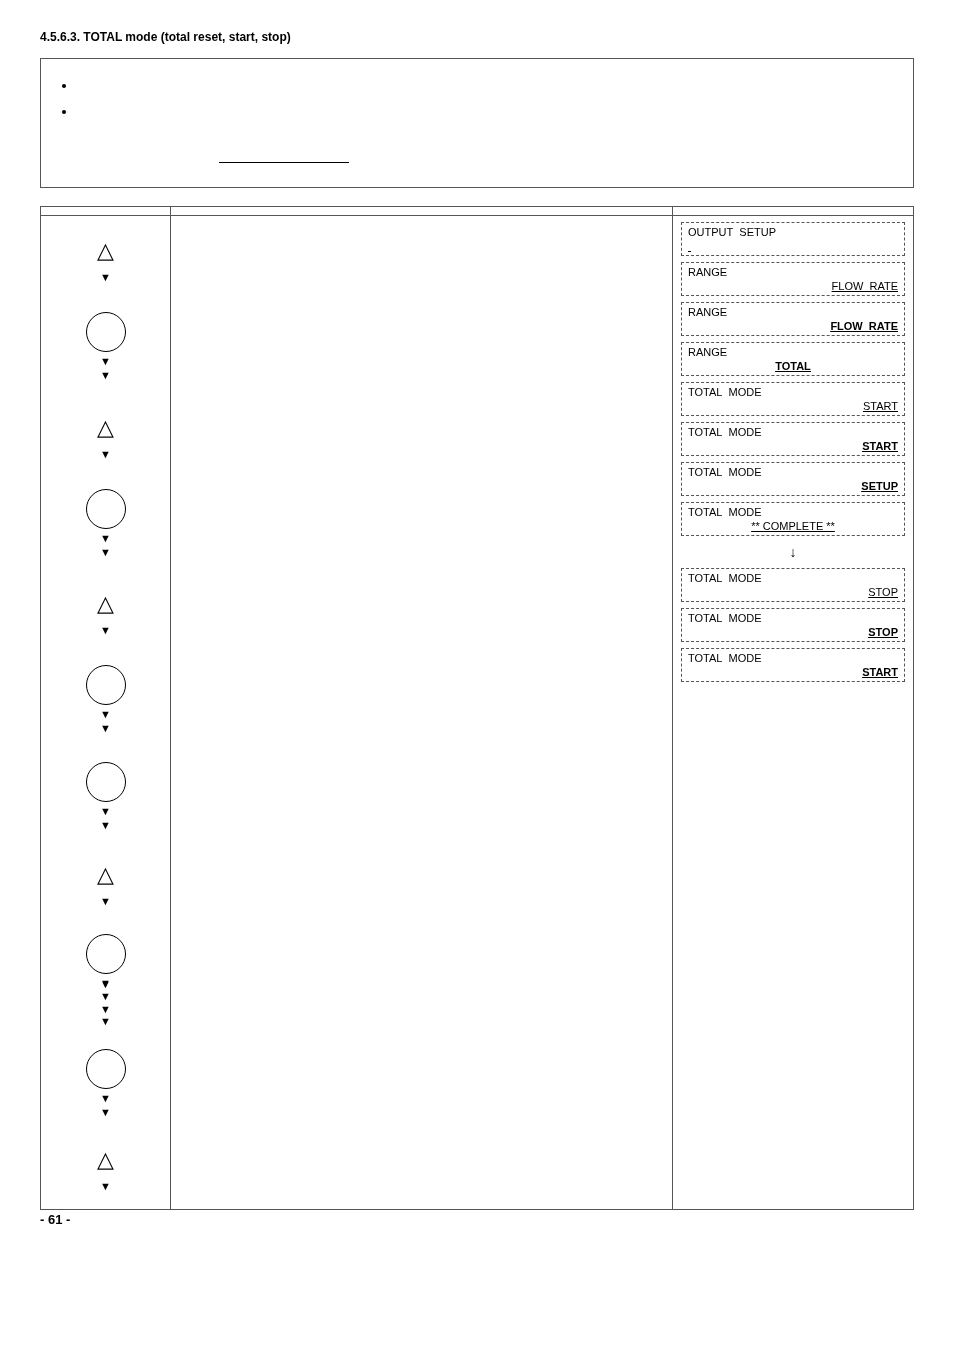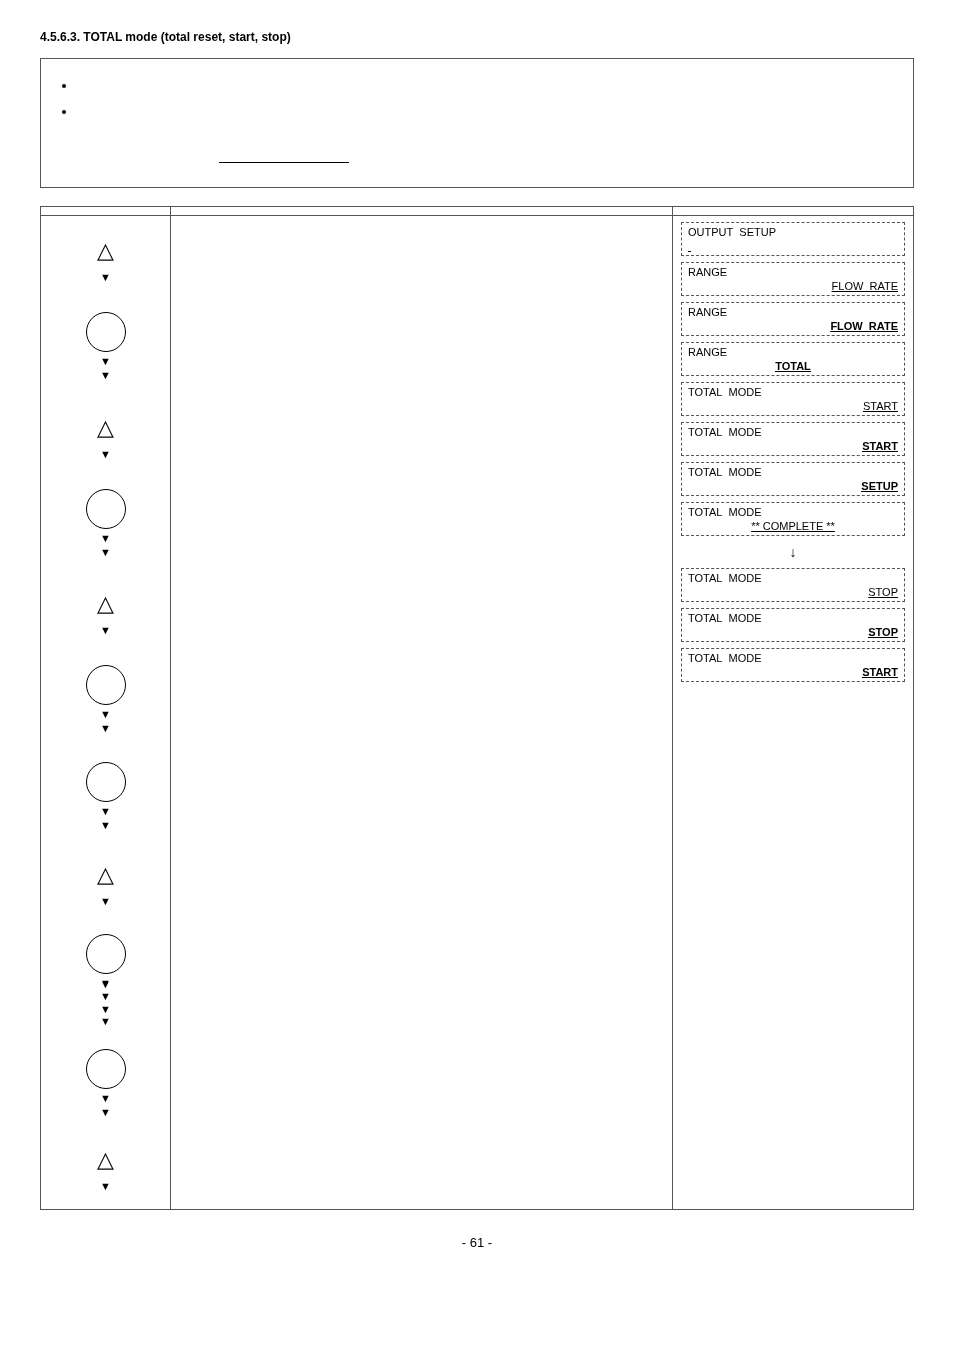--- a/index.html
+++ b/index.html
@@ -158,23 +158,24 @@
       font-weight: bold;
       text-decoration: underline;
     }
     .arrow-down-symbol {
       text-align: center;
       font-size: 14px;
       margin: 2px 0;
     }
     
     .page-number {
-      text-align: center;
-      margin-top: 25px;
+      text-align: left;
+      margin-top: 2px;
       font-size: 13px;
+      font-weight: bold;
     }
     .triangle-hollow {
       position: relative;
       width: 36px;
       height: 34px;
       display: inline-flex;
       align-items: center;
       justify-content: center;
       font-size: 22px;
     }

